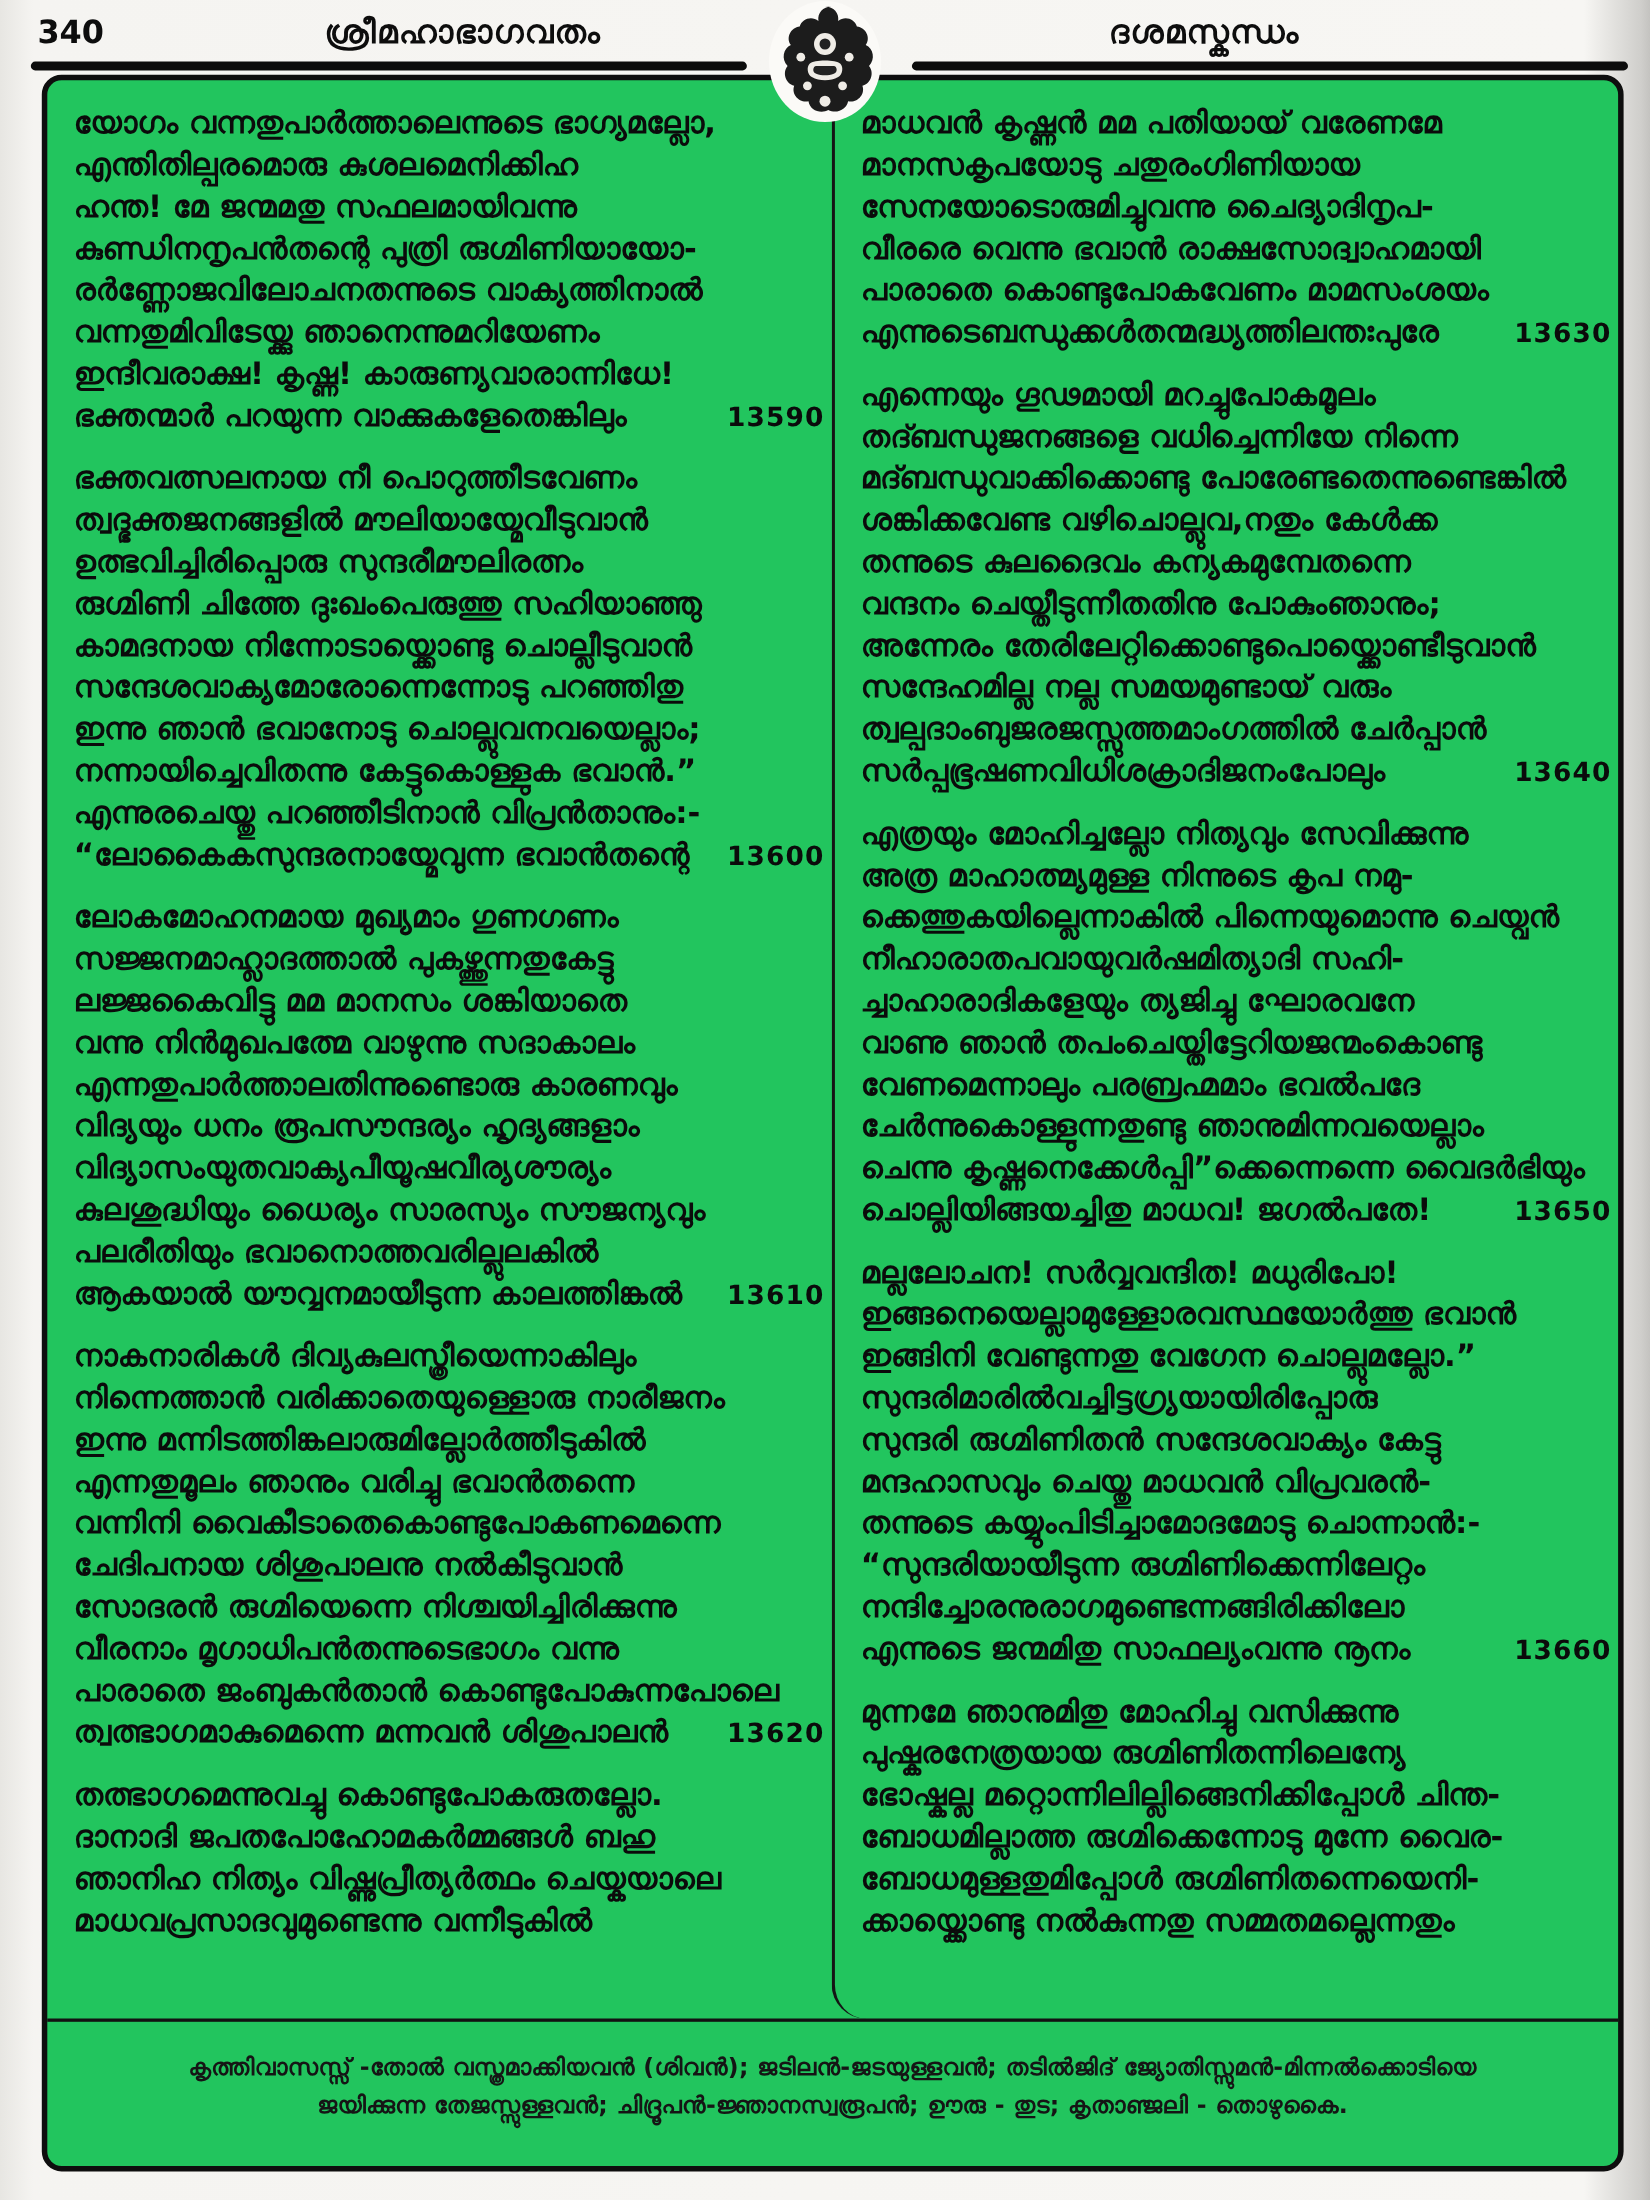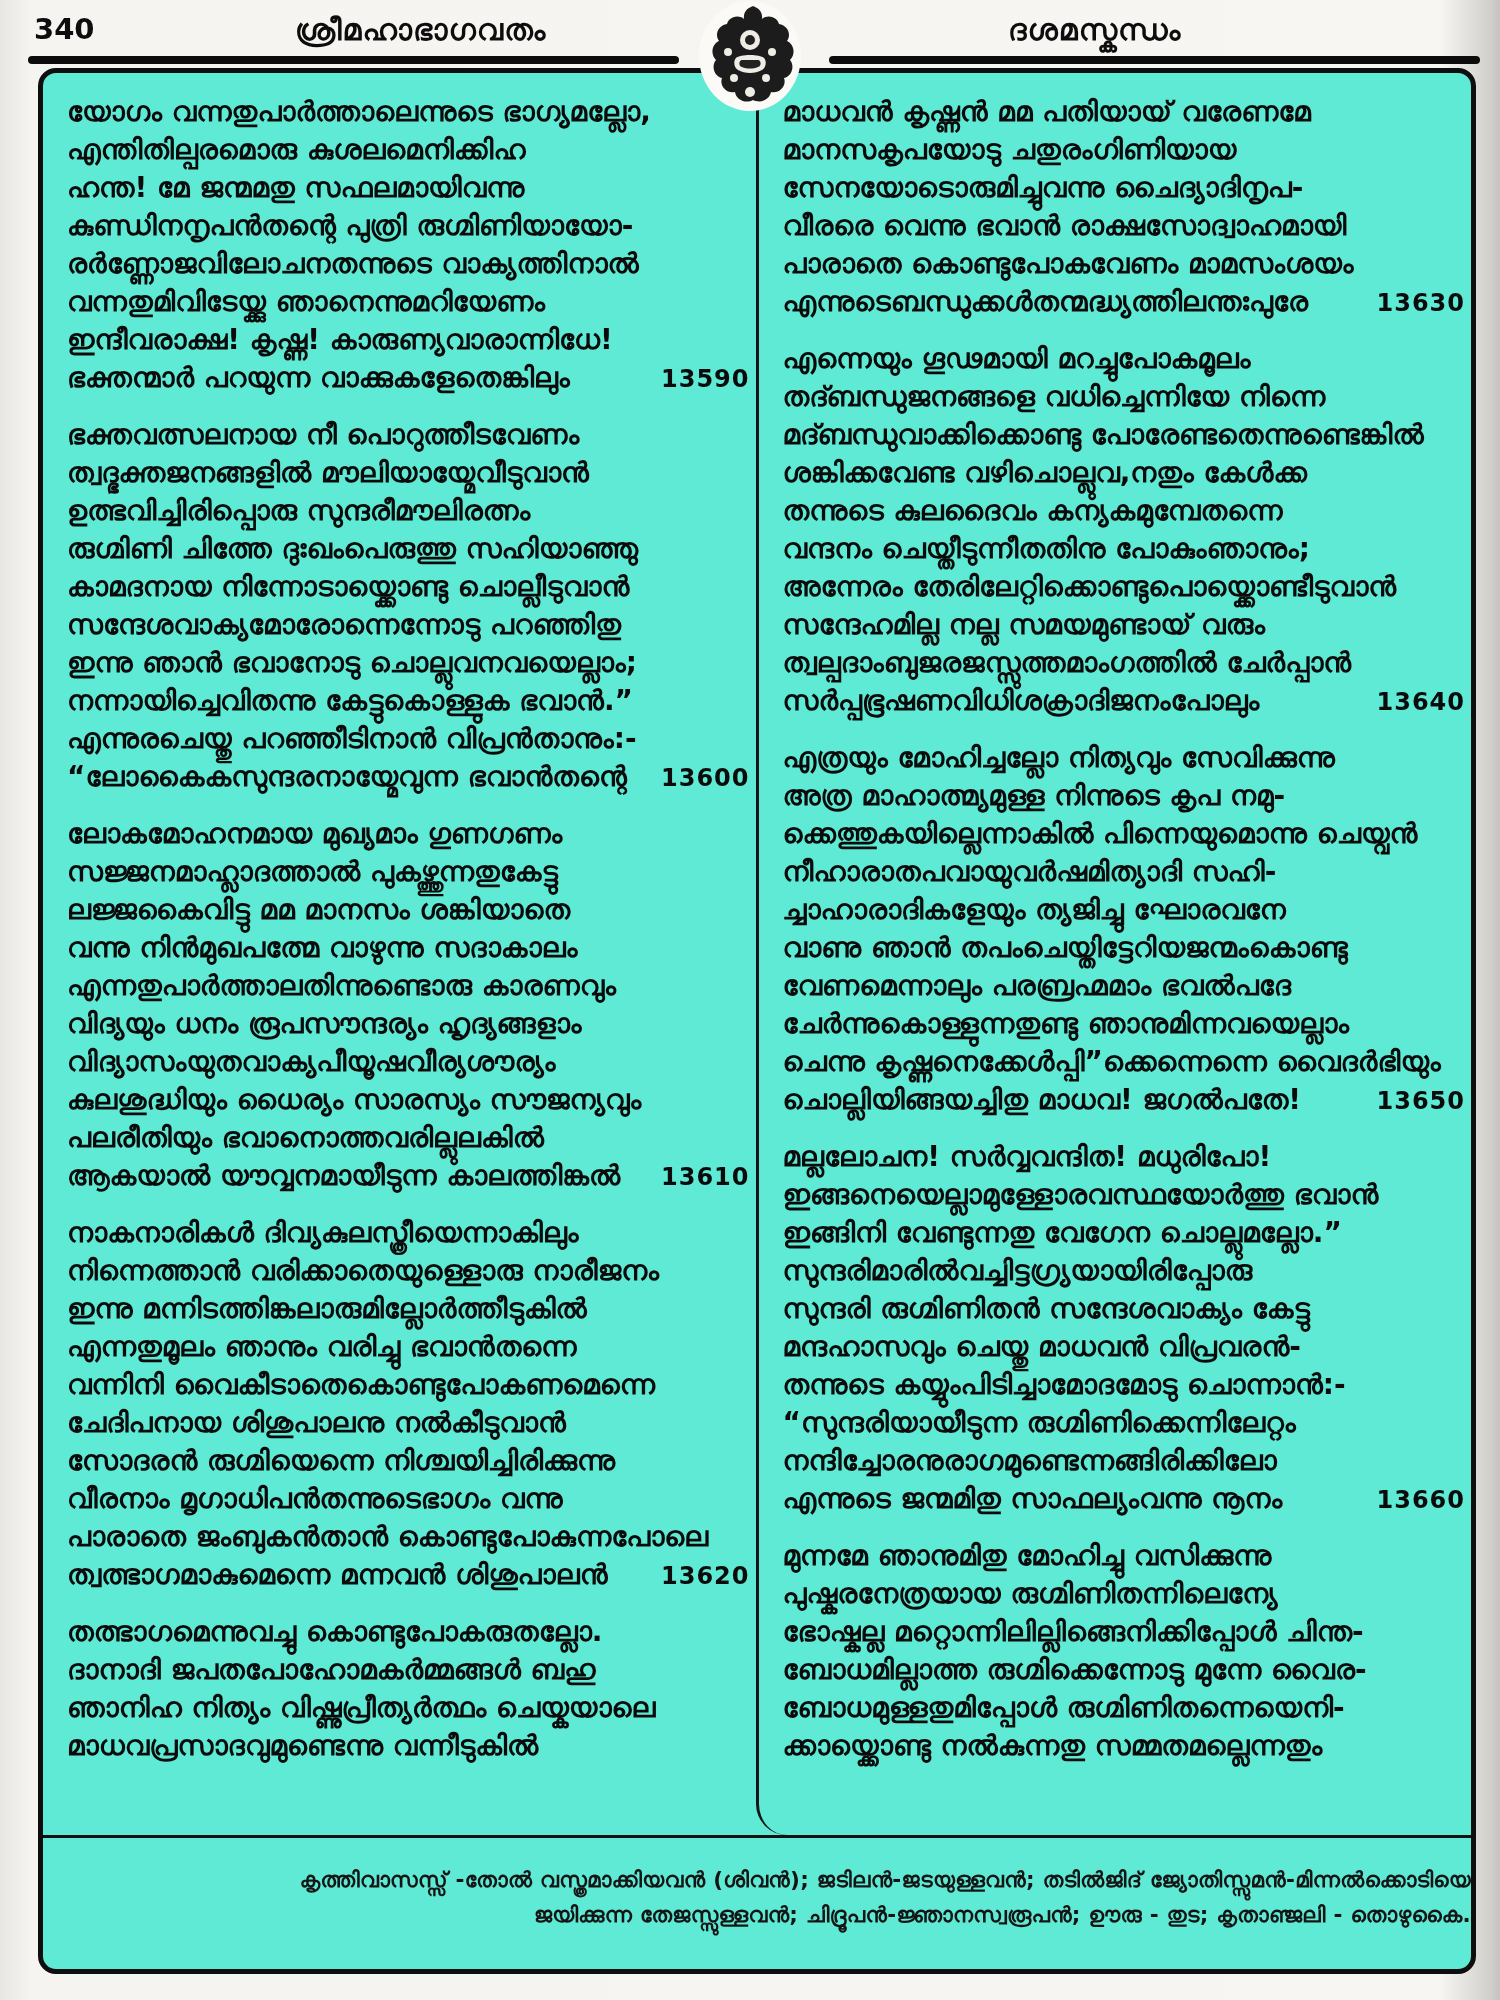--- a/index.html
+++ b/index.html
@@ -11,34 +11,34 @@
   }
   .pagenum{position:absolute;left:34px;top:12px;font-size:29px;font-weight:700;}
   .title-left{position:absolute;left:295px;top:12px;font-size:30px;font-weight:700;letter-spacing:1px;}
   .title-right{position:absolute;left:1008px;top:12px;font-size:30px;font-weight:700;letter-spacing:1px;}
   .top-rule{position:absolute;top:56px;left:28px;right:20px;height:8px;display:flex;align-items:stretch;}
   .top-rule .bar{flex:1;background:#0c0c0c;border-radius:4px;}
   .top-rule .gap{width:150px;}
   .emblem{position:absolute;left:50%;top:0;transform:translateX(-50%);width:104px;height:112px;z-index:5;}
   .main-box{
     position:absolute;top:68px;left:38px;right:24px;bottom:26px;
-    border:5px solid #0e0e0e;border-radius:18px;background:#5eead4;
+    border:5px solid #0e0e0e;border-radius:18px;background:#22c55e;
   }
   .columns{position:absolute;top:0;left:0;right:0;bottom:134px;display:flex;}
   .col{flex:1;padding:20px 6px 0 24px;overflow:hidden;}
   .col.right{border-left:3px solid #151515;border-radius:31px;}
   .stanza + .stanza{margin-top:18px;}
   .vline{
     display:flex;justify-content:space-between;align-items:baseline;
     font-size:28px;font-weight:700;line-height:38px;white-space:nowrap;color:#0b0b0b;
   }
   .vnum{font-size:24px;font-weight:700;margin-left:10px;letter-spacing:1px;}
   .footer{
     position:absolute;left:0;right:0;bottom:0;height:134px;
-    border-top:3px solid #121212;text-align:right;padding-top:24px;box-sizing:border-box;
+    border-top:3px solid #121212;text-align:center;padding-top:24px;box-sizing:border-box;
   }
   .fline{font-size:21.5px;font-weight:700;line-height:35px;color:#151515;letter-spacing:.3px;}
 </style>
 </head>
 <body>
 
 <div class="pagenum">340</div>
 <div class="title-left">ശ്രീമഹാഭാഗവതം</div>
 <div class="title-right">ദശമസ്കന്ധം</div>
 

